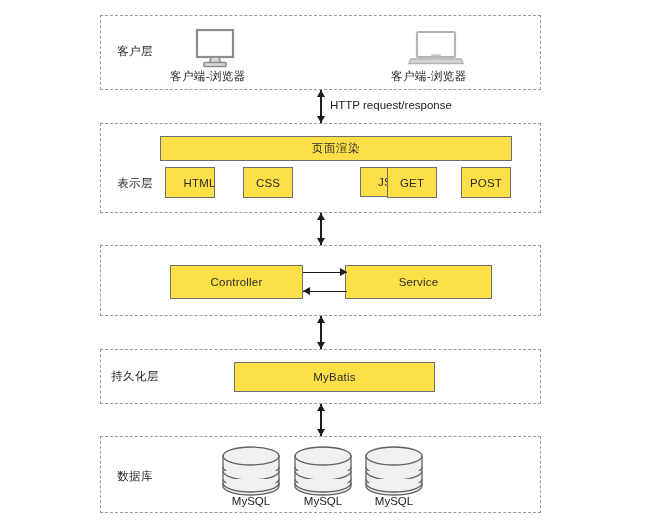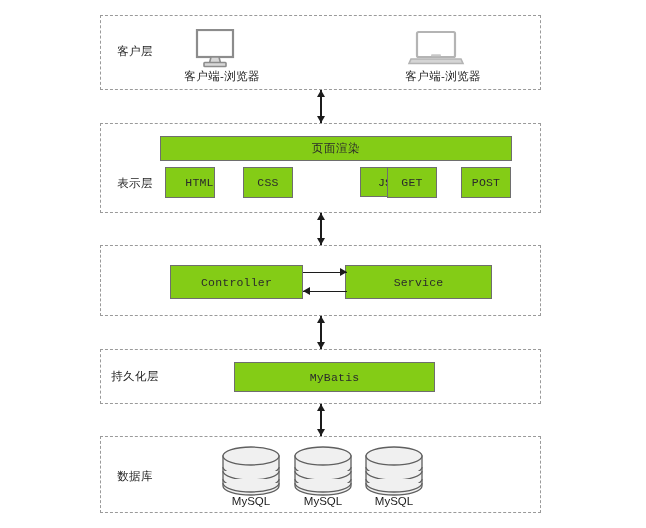--- a/index.html
+++ b/index.html
@@ -23,29 +23,28 @@
     color: #222222;
     line-height: 15px;
     text-align: center;
     white-space: pre-line;
     letter-spacing: 0.4px;
   }
 
   
   .gbox {
     position: absolute;
-    background: #84cc16;
+    background: #fde047;
     border: 1.3px solid #6e6e6e;
     display: flex;
     align-items: center;
     justify-content: center;
     font-size: 11.5px;
     color: #2b2b2b;
     letter-spacing: 0.2px;
-    font-family: Liberation Mono, monospace;
   }
   .gbox.cn { font-size: 11.5px; letter-spacing: 0.6px; }
 
   
   .varrow { position: absolute; }
   .varrow .stem {
     position: absolute; left: 50%; top: 0; bottom: 0;
     width: 1.4px; margin-left: -0.7px; background: #1c1c1c;
   }
   .varrow .head {
@@ -78,21 +77,21 @@
   }
   .harrow.right .hhead { right: 0; border-left: 7px solid #1c1c1c; }
   .harrow.left  .hhead { left: 0;  border-right: 7px solid #1c1c1c; }
 
   
   .device { position: absolute; }
   .device-caption {
     position: absolute;
     font-size: 11.5px;
     color: #1c1c1c;
-    text-align: right;
+    text-align: left;
     white-space: nowrap;
     letter-spacing: 0.4px;
   }
 
   
   .db { position: absolute; }
   .db-caption {
     position: absolute;
     font-size: 11.5px;
     color: #1c1c1c;
@@ -126,20 +125,21 @@
       <path d="M6 29 L56 29 L58 33.5 L4 33.5 Z" fill="#d5d5d5" stroke="#b4b4b4" stroke-width="1.6"></path>
     </svg>
   </div>
   <div class="device-caption" style="left:391px; top:69px; width:90px;">客户端-浏览器</div>
 
   <div class="varrow" style="left:316px; top:90px; width:10px; height:33px;">
     <div class="stem"></div>
     <div class="head up"></div>
     <div class="head down"></div>
   </div>
+  <div class="arrow-caption" style="left:330px; top:99px;">HTTP request/response</div>
 
   <div class="layer" style="left:100px; top:123px; width:441px; height:90px;"></div>
 
   <div class="layer-label" style="left:104px; top:176px; width:62px;">表示层</div>
 
   <div class="gbox cn" style="left:160px; top:136px; width:352px; height:25px;">页面渲染</div>
 
   <div class="gbox" style="left:165px; top:167px; width:50px; height:31px;padding-left:19px;">HTML</div>
   <div class="gbox" style="left:243px; top:167px; width:50px; height:31px;">CSS</div>
   <div class="gbox" style="left:314px; top:167px; width:50px; height:30px;margin-left:46px;">JS</div>

